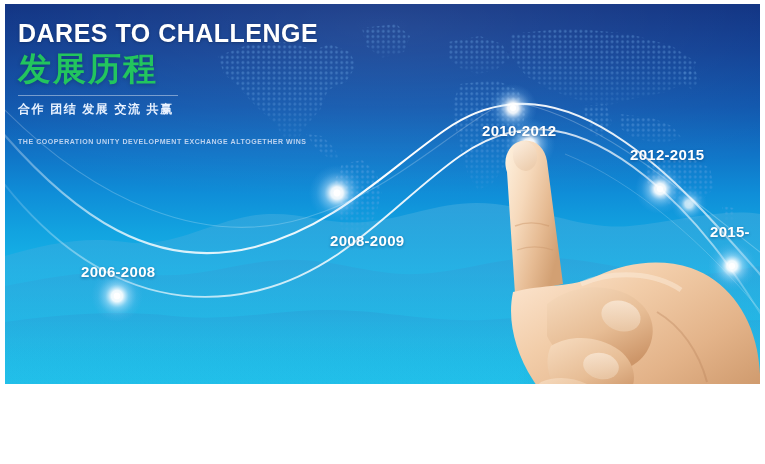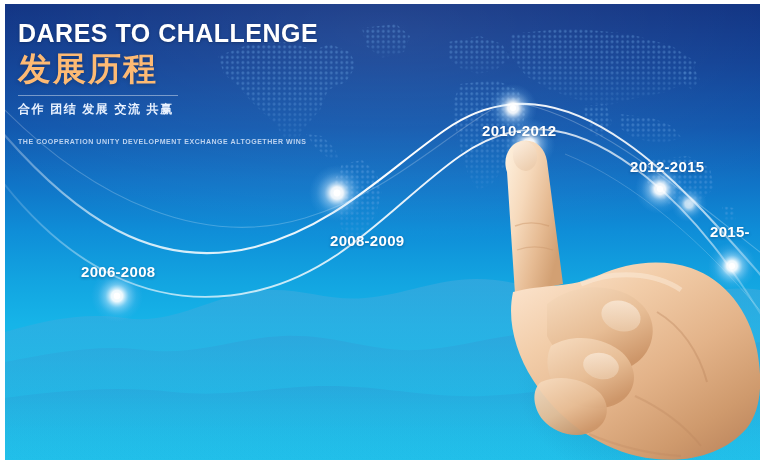--- a/index.html
+++ b/index.html
@@ -7,21 +7,21 @@
     position:relative;
     width:765px;height:464px;
     overflow:hidden;
     background:#ffffff;
     font-family:"Liberation Sans", sans-serif;
   }
   
   #frame{
     position:absolute;
     left:5px;top:4px;
-    width:755px;height:456px;
+    width:755px;height:380px;
     overflow:hidden;
     background:#0d3f93;
   }
   
   .sky{
     position:absolute;inset:0;
     background:linear-gradient(180deg,
       #0c2f80 0%,
       #0e3f94 13%,
       #0f56ad 27%,
@@ -73,21 +73,21 @@
     letter-spacing:0.5px;
     color:#ffffff;
     line-height:1.05;
     margin:0 0 4px 0;
     text-shadow:0 1px 3px rgba(0,0,0,.25);
   }
   .h-cn{
     font-size:33px;
     font-weight:bold;
     letter-spacing:2px;
-    color:#fdba74;
+    color:#22c55e;
     line-height:1.15;
     margin:0 0 7px 0;
     text-shadow:0 1px 4px rgba(0,0,0,.22);
   }
   .h-rule{
     width:160px;height:1px;
     background:rgba(255,255,255,.42);
     margin:0 0 6px 0;
   }
   .h-cn-sub{
@@ -113,21 +113,21 @@
     color:#ffffff;
     font-size:15px;
     font-weight:bold;
     letter-spacing:.3px;
     white-space:nowrap;
     text-shadow:0 1px 3px rgba(0,40,90,.45);
   }
   .y1{left:76px;  top:259px;}
   .y2{left:325px; top:212px;margin-top:16px;}
   .y3{left:477px; top:118px;}
-  .y4{left:609px; top:154px;padding-left:16px;}
+  .y4{left:609px; top:142px;padding-left:16px;}
   .y5{left:705px; top:219px;}
 </style>
 </head>
 <body>
 
 <div id="stage">
   <div id="frame">
 
     <div class="sky"></div>
     <div class="sky-vignette"></div>

